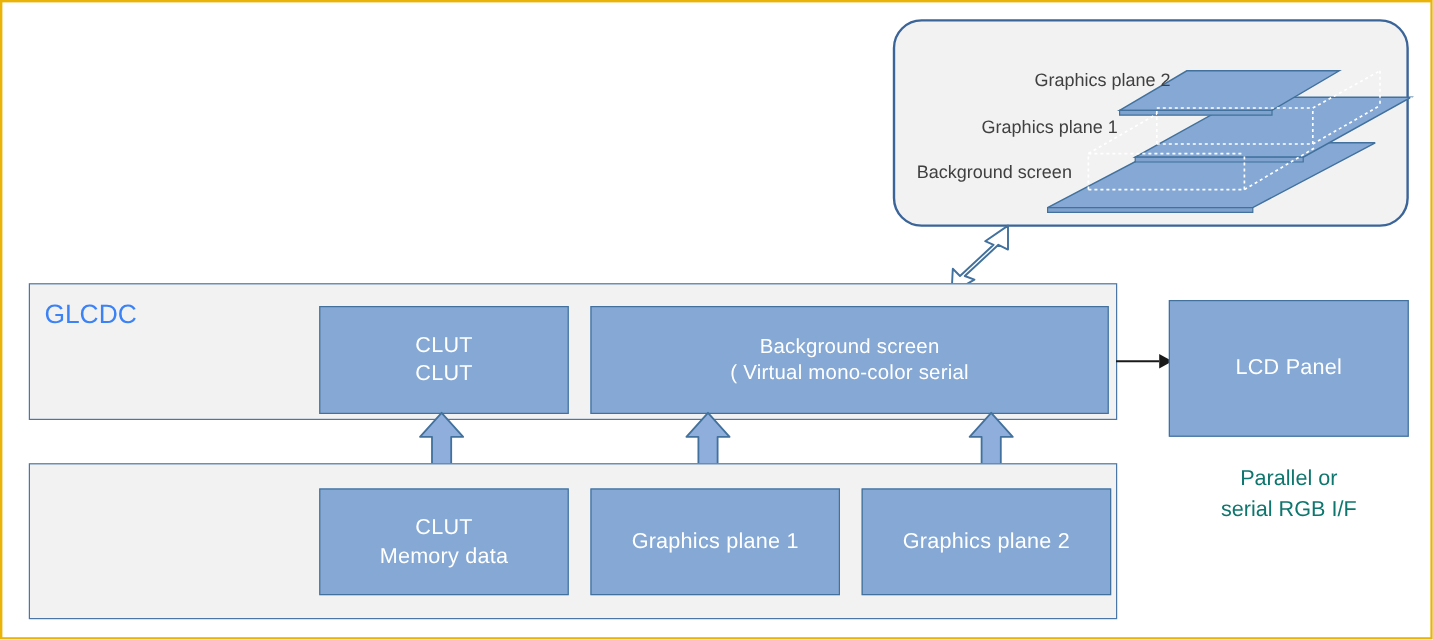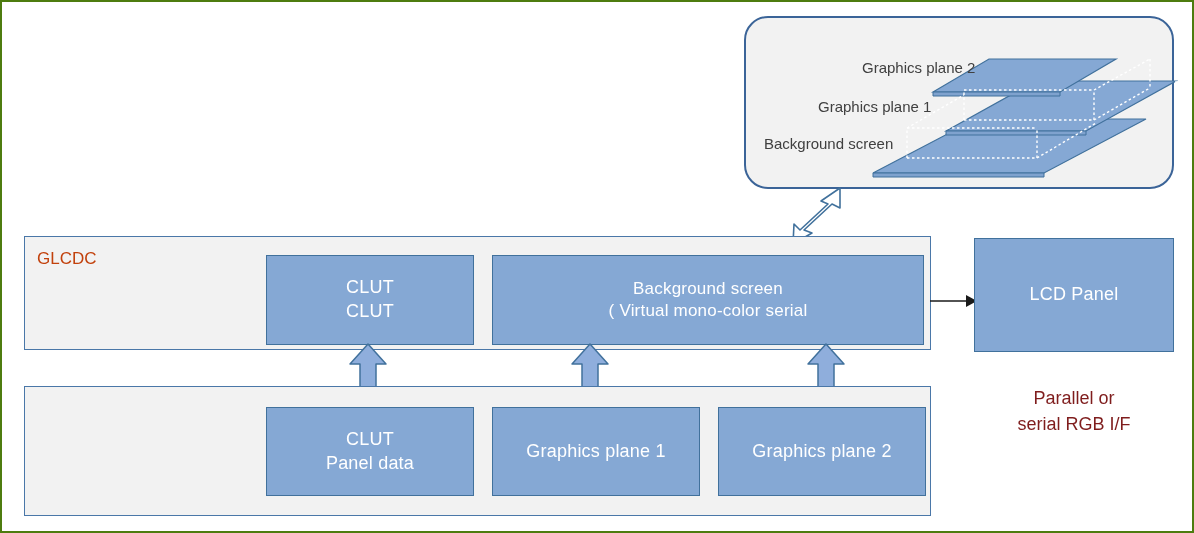--- a/index.html
+++ b/index.html
@@ -8,21 +8,21 @@
     background: #ffffff;
   }
   body {
     font-family: "Liberation Sans", sans-serif;
   }
   #canvas {
     position: relative;
     width: 1194px;
     height: 533px;
     background: #ffffff;
-    border: 2px solid #4d7c0f;
+    border: 2px solid #eab308;
     box-sizing: border-box;
     overflow: hidden;
   }
 
   
   .abs { position: absolute; box-sizing: border-box; }
 
   
   .blue-box {
     background: #85A8D4;
@@ -39,43 +39,43 @@
   }
   .blue-box .line { display: block; white-space: nowrap; }
 
   
   .gray-panel {
     background: #F2F2F2;
     border: 1.5px solid #4A77A8;
   }
   .panel-title {
     position: absolute;
-    color: #c2410c;
-    font-size: 17px;
+    color: #3b82f6;
+    font-size: 22px;
     line-height: 1.38;
     white-space: pre;
   }
 
   
   .callout {
     background: #F2F2F2;
     border: 2px solid #3B6498;
     border-radius: 24px;
   }
   .plane-label {
     position: absolute;
     color: #404040;
     font-size: 15px;
     white-space: nowrap;
   }
 
   
   .caption {
     position: absolute;
-    color: #7f1d1d;
+    color: #0f766e;
     font-size: 18px;
     line-height: 1.45;
     text-align: center;
     white-space: pre;
   }
 
   svg { display: block; overflow: visible; }
 </style>
 </head>
 <body>
@@ -134,21 +134,21 @@
   <div class="abs blue-box" style="left:490px; top:253px; width:432px; height:90px; font-size:17px;">
     <span class="line">Background screen</span>
     <span class="line">( Virtual mono-color serial</span>
   </div>
 
   <svg class="abs" style="left:928px; top:288px;" width="48" height="22" viewBox="0 0 48 22">
     <line x1="0" y1="11" x2="36" y2="11" stroke="#1A1A1A" stroke-width="1.6"></line>
     <polygon points="36,5 47,11 36,17" fill="#1A1A1A"></polygon>
   </svg>
 
-  <div class="abs blue-box" style="left:972px; top:236px; width:200px; height:114px;">
+  <div class="abs blue-box" style="left:972px; top:248px; width:200px; height:114px;">
     <span class="line">LCD Panel</span>
   </div>
 
   <div class="caption" style="left:972px; top:383px; width:200px;">Parallel or
 serial RGB I/F</div>
 
   <svg class="abs" style="left:344px; top:340px;" width="44" height="74" viewBox="0 0 44 74">
     <polygon points="22,2 40,22 30,22 30,72 14,72 14,22 4,22" fill="#8FAEDC" stroke="#41719C" stroke-width="1.5" stroke-linejoin="round"></polygon>
   </svg>
 
@@ -158,21 +158,21 @@
 
   <svg class="abs" style="left:802px; top:340px;" width="44" height="74" viewBox="0 0 44 74">
     <polygon points="22,2 40,22 30,22 30,72 14,72 14,22 4,22" fill="#8FAEDC" stroke="#41719C" stroke-width="1.5" stroke-linejoin="round"></polygon>
   </svg>
 
   <div class="abs gray-panel" style="left:22px; top:384px; width:907px; height:130px;">
   </div>
 
   <div class="abs blue-box" style="left:264px; top:405px; width:208px; height:89px;">
     <span class="line">CLUT</span>
-    <span class="line">Panel data</span>
+    <span class="line">Memory data</span>
   </div>
 
   <div class="abs blue-box" style="left:490px; top:405px; width:208px; height:89px;">
     <span class="line">Graphics plane 1</span>
   </div>
 
   <div class="abs blue-box" style="left:716px; top:405px; width:208px; height:89px;">
     <span class="line">Graphics plane 2</span>
   </div>
 

